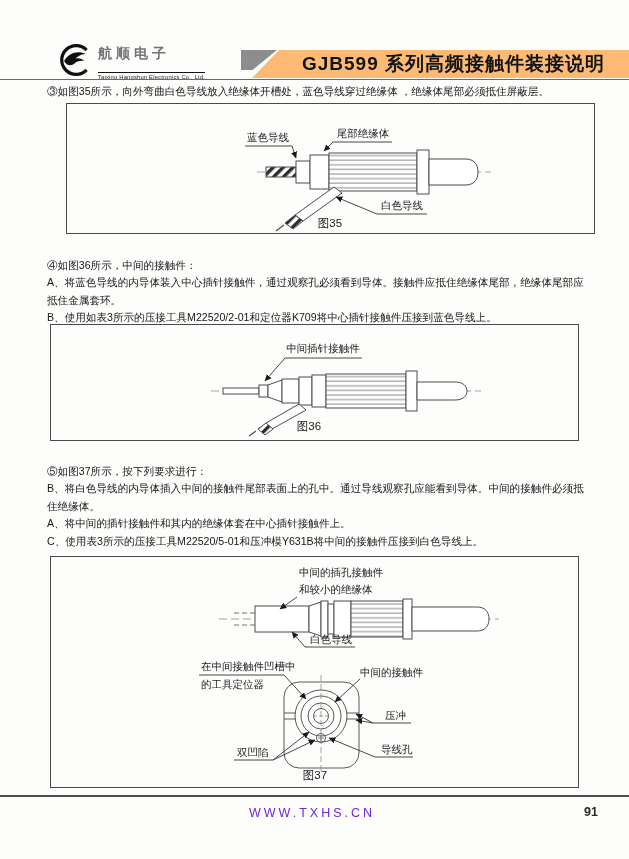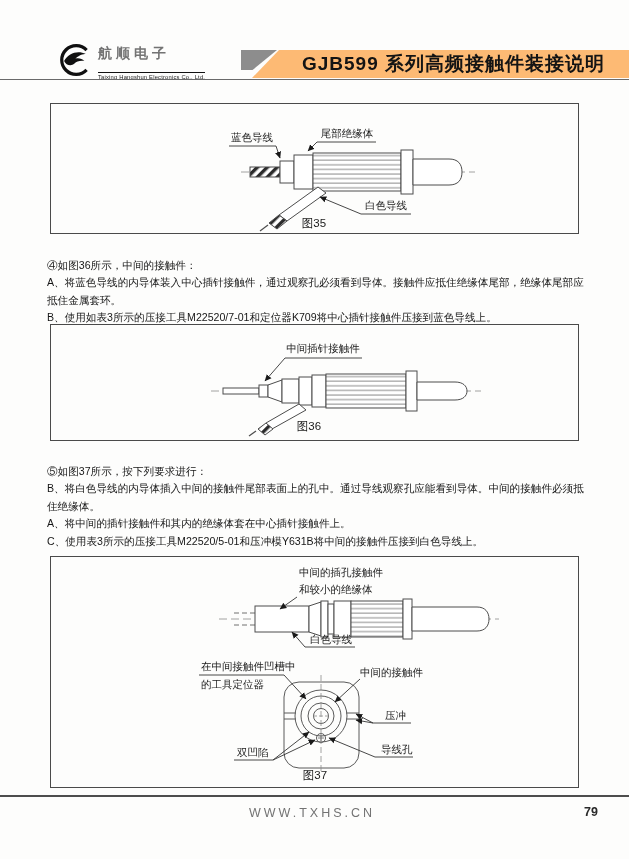--- a/index.html
+++ b/index.html
@@ -22,30 +22,30 @@
   .banner span{font-size:19px;font-weight:bold;color:#141414;letter-spacing:1px;padding-left:26px;white-space:nowrap;}
   .header-rule{position:absolute;left:0;top:79px;width:629px;height:1.4px;background:#6a6a6a;}
   
   .txt{position:absolute;left:47px;width:541px;font-size:10.6px;line-height:17.4px;color:#161616;}
   .txt div{margin:0;}
   .p3{top:84px;line-height:15px;}
   .blk4{top:257px;}
   .blk5{top:463px;}
   
   .figbox{position:absolute;left:50px;border:1.2px solid #4a4a4a;background:#fdfdfc;}
-  .fb35{top:103px;width:527px;height:129px;}
+  .fb35{top:103px;width:527px;height:129px;margin-left:16px;}
   .fb36{top:324px;width:527px;height:115px;}
   .fb37{top:556px;width:527px;height:230px;text-decoration:underline;}
   .figbox svg{display:block;}
   svg text{font-family:"Liberation Sans",sans-serif;font-size:10.5px;fill:#1a1a1a;}
   svg text.cap{font-size:11.5px;}
   
   .footer-rule{position:absolute;left:0;top:795px;width:629px;height:2px;background:#4d4d4d;}
   .f-company{position:absolute;left:80px;top:804px;font-size:13px;font-weight:bold;color:#222;}
-  .f-site{position:absolute;left:249px;top:806px;font-size:12.5px;letter-spacing:3px;color:#737373;}
+  .f-site{position:absolute;left:249px;top:806px;font-size:12.5px;letter-spacing:3px;color:#6d28d9;}
   .f-page{position:absolute;left:584px;top:805px;font-size:12.5px;font-weight:bold;color:#2a2a2a;}
 </style>
 </head>
 <body>
 
 <div class="page">
 
   <div class="logo">
     <svg class="logo-icon" viewBox="0 0 40 40">
       <path d="M34,9 A16,16 0 1 0 34,31" fill="none" stroke="#101010" stroke-width="3.6"></path>
@@ -55,20 +55,21 @@
       <div class="logo-name">航顺电子</div>
       <div class="logo-sub">Taixing Hangshun Electronics Co., Ltd.</div>
     </div>
   </div>
   <div class="banner-wedge"></div>
   <div class="banner">
     <span>GJB599 系列高频接触件装接说明</span>
   </div>
   <div class="header-rule"></div>
 
+  <div class="txt p3">③如图35所示，向外弯曲白色导线放入绝缘体开槽处，蓝色导线穿过绝缘体 ，绝缘体尾部必须抵住屏蔽层。</div>
 
   <div class="figbox fb35">
     <svg width="527" height="129" viewBox="0 0 527 129">
       <defs>
         <pattern id="st35" patternUnits="userSpaceOnUse" width="7" height="7" patternTransform="rotate(45)">
           <rect width="7" height="7" fill="#fff"></rect>
             <rect width="3.4" height="7" fill="#2b2b2b"></rect>
         </pattern>
         <pattern id="kn35" patternUnits="userSpaceOnUse" width="8" height="4.6">
           <rect width="8" height="4.6" fill="#fff"></rect>
@@ -101,21 +102,21 @@
         <line x1="310" y1="110" x2="360" y2="110" stroke="#333" stroke-width="0.9"></line>
         <line x1="310" y1="110" x2="269" y2="93" stroke="#333" stroke-width="0.9" marker-end="url(#arr35)"></line>
         <text x="263" y="123" text-anchor="middle" class="cap">图35</text>
       </g>
     </svg>
   </div>
 
   <div class="txt blk4">
     <div>④如图36所示，中间的接触件：</div>
     <div>A、将蓝色导线的内导体装入中心插针接触件，通过观察孔必须看到导体。接触件应抵住绝缘体尾部，绝缘体尾部应抵住金属套环。</div>
-    <div>B、使用如表3所示的压接工具M22520/7-01和定位器K709将中心插针接触件压接到蓝色导线上。</div>
+    <div>B、使用如表3所示的压接工具M22520/2-01和定位器K709将中心插针接触件压接到蓝色导线上。</div>
   </div>
 
   <div class="figbox fb36">
     <svg width="527" height="115" viewBox="0 0 527 115">
       <defs>
         <pattern id="st36" patternUnits="userSpaceOnUse" width="7" height="7" patternTransform="rotate(45)">
           <rect width="7" height="7" fill="#fff"></rect>
             <rect width="3.4" height="7" fill="#2b2b2b"></rect>
         </pattern>
         <pattern id="kn36" patternUnits="userSpaceOnUse" width="8" height="4.6">
@@ -225,15 +226,15 @@
         <line x1="183" y1="203" x2="222" y2="203" stroke="#333" stroke-width="0.9"></line>
         <line x1="222" y1="203" x2="258" y2="175" stroke="#333" stroke-width="0.9" marker-end="url(#arr37)"></line>
         <line x1="222" y1="203" x2="264" y2="183" stroke="#333" stroke-width="0.9" marker-end="url(#arr37)"></line>
         <text x="264" y="222" text-anchor="middle" class="cap">图37</text>
       </g>
     </svg>
   </div>
 
   <div class="footer-rule"></div>
   <div class="f-site">WWW.TXHS.CN</div>
-  <div class="f-page">79</div>
+  <div class="f-page">91</div>
 
 </div>
 
 </body></html>

